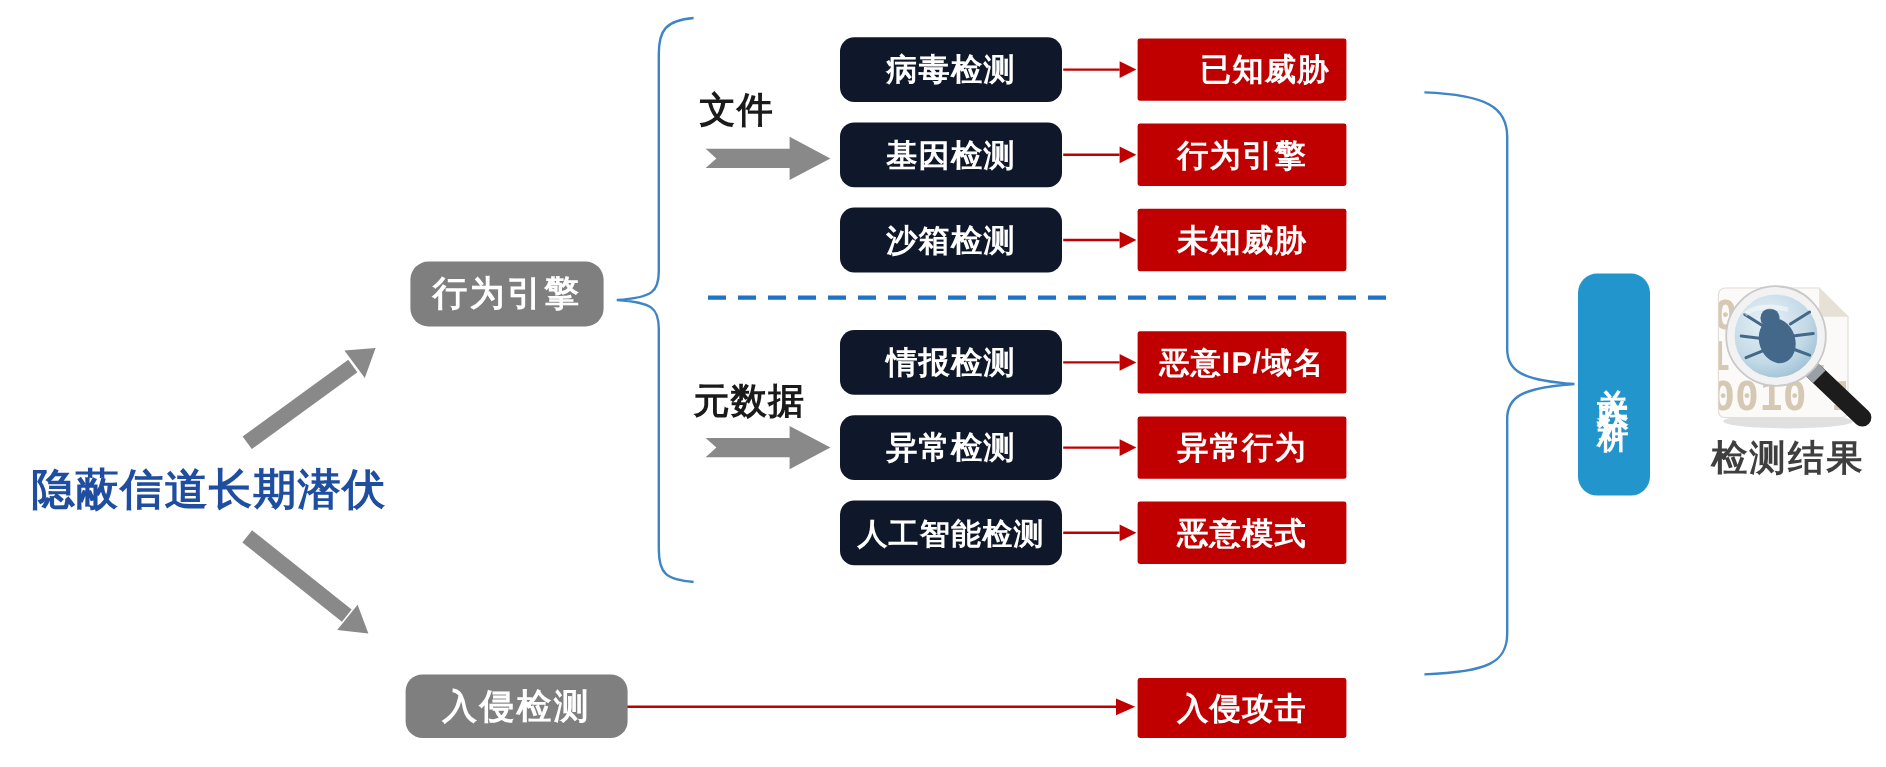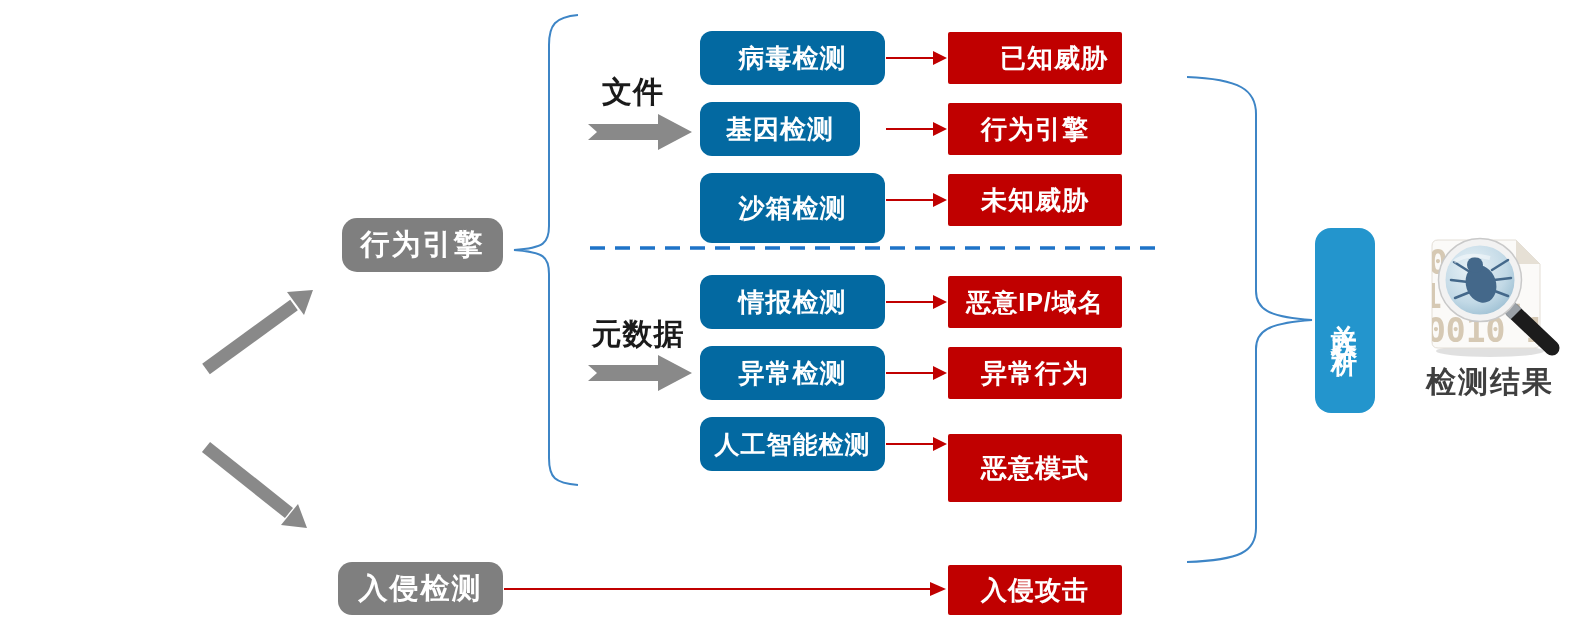--- a/index.html
+++ b/index.html
@@ -5,26 +5,26 @@
   html,body{margin:0;padding:0;background:#ffffff;}
   .canvas{
     position:relative;width:1572px;height:639px;background:#ffffff;overflow:hidden;
     font-family:"Liberation Sans","DejaVu Sans",sans-serif;
   }
   .layer{position:absolute;left:0;top:0;width:1572px;height:639px;}
   .box{
     position:absolute;display:flex;align-items:center;justify-content:center;
     color:#ffffff;font-weight:bold;box-sizing:border-box;white-space:nowrap;
   }
-  .det{background:#0369a1;border-radius:12px;font-size:26px;letter-spacing:1px;}
+  .det{background:#0f172a;border-radius:12px;font-size:26px;letter-spacing:1px;}
   .res{background:#c00000;border-radius:2px;font-size:26px;letter-spacing:1px;}
   .eng{background:#7f7f7f;border-radius:14px;font-size:29px;letter-spacing:2px;}
   .inlabel{
     position:absolute;color:#1a1a1a;font-weight:bold;font-size:30px;
-    text-align:center;letter-spacing:1px;white-space:nowrap;
+    letter-spacing:1px;white-space:nowrap;
   }
   .title-text{
     position:absolute;left:26px;top:384px;color:#1f4ea0;font-weight:bold;
     font-size:36px;letter-spacing:1px;white-space:nowrap;
   }
   .analysis-box{
     position:absolute;left:1315px;top:228px;width:60px;height:185px;
     background:#2395cd;border-radius:16px;color:#fff;font-weight:bold;font-size:26px;
     display:flex;align-items:center;justify-content:center;
     writing-mode:vertical-rl;text-orientation:upright;letter-spacing:9px;
@@ -84,42 +84,43 @@
       <polygon points="933,437 933,451 947,444" fill="#c00000"></polygon>
     </g>
     <g>
       <line x1="504" y1="589" x2="930" y2="589" stroke="#c00000" stroke-width="2"></line>
       <polygon points="930,582 930,596 946,589" fill="#c00000"></polygon>
     </g>
 
     <path d="M 1187 77 C 1240 79 1256 90 1256 114 L 1256 291 C 1256 309 1268 317 1312 320 C 1268 323 1256 331 1256 349 L 1256 528 C 1256 552 1240 560 1187 562" fill="none" stroke="#3d85c6" stroke-width="2"></path>
   </svg>
 
+  <div class="title-text">隐蔽信道长期潜伏</div>
 
   <div class="box eng" style="left:342px;top:218px;width:161px;height:54px;border-radius:15px;">行为引擎</div>
-  <div class="box eng" style="left:338px;top:562px;width:165px;height:53px;">入侵检测</div>
+  <div class="box eng" style="left:338px;top:562px;width:185px;height:53px;">入侵检测</div>
 
   <div class="inlabel" style="left:583px;top:72px;width:100px;">文件</div>
   <div class="inlabel" style="left:578px;top:314px;width:120px;">元数据</div>
 
   <div class="box det" style="left:700px;top:31px;width:185px;height:54px;">病毒检测</div>
-  <div class="box det" style="left:700px;top:102px;width:160px;height:54px;">基因检测</div>
-  <div class="box det" style="left:700px;top:173px;width:185px;height:70px;">沙箱检测</div>
+  <div class="box det" style="left:700px;top:102px;width:185px;height:54px;">基因检测</div>
+  <div class="box det" style="left:700px;top:173px;width:185px;height:54px;">沙箱检测</div>
 
   <div class="box res" style="left:948px;top:32px;width:174px;height:52px;padding-left:38px;">已知威胁</div>
   <div class="box res" style="left:948px;top:103px;width:174px;height:52px;">行为引擎</div>
   <div class="box res" style="left:948px;top:174px;width:174px;height:52px;">未知威胁</div>
 
   <div class="box det" style="left:700px;top:275px;width:185px;height:54px;">情报检测</div>
   <div class="box det" style="left:700px;top:417px;width:185px;height:54px;font-size:25px;">人工智能检测</div>
   <div class="box det" style="left:700px;top:346px;width:185px;height:54px;">异常检测</div>
 
   <div class="box res" style="left:948px;top:276px;width:174px;height:52px;font-size:25px;">恶意IP/域名</div>
   <div class="box res" style="left:948px;top:347px;width:174px;height:52px;">异常行为</div>
-  <div class="box res" style="left:948px;top:418px;width:174px;height:68px;margin-top:16px;">恶意模式</div>
+  <div class="box res" style="left:948px;top:418px;width:174px;height:52px;">恶意模式</div>
 
   <div class="box res" style="left:948px;top:565px;width:174px;height:50px;text-align:right;">入侵攻击</div>
 
   <div class="analysis-box">关联分析</div>
 
   <div class="icon-wrap">
     <svg width="150" height="128" viewBox="0 0 150 128">
       <defs>
         <clipPath id="pageclip">
           <path d="M 14 8 L 92 8 L 116 32 L 116 110 Q 116 116 110 116 L 14 116 Q 8 116 8 110 L 8 14 Q 8 8 14 8 Z"></path>

